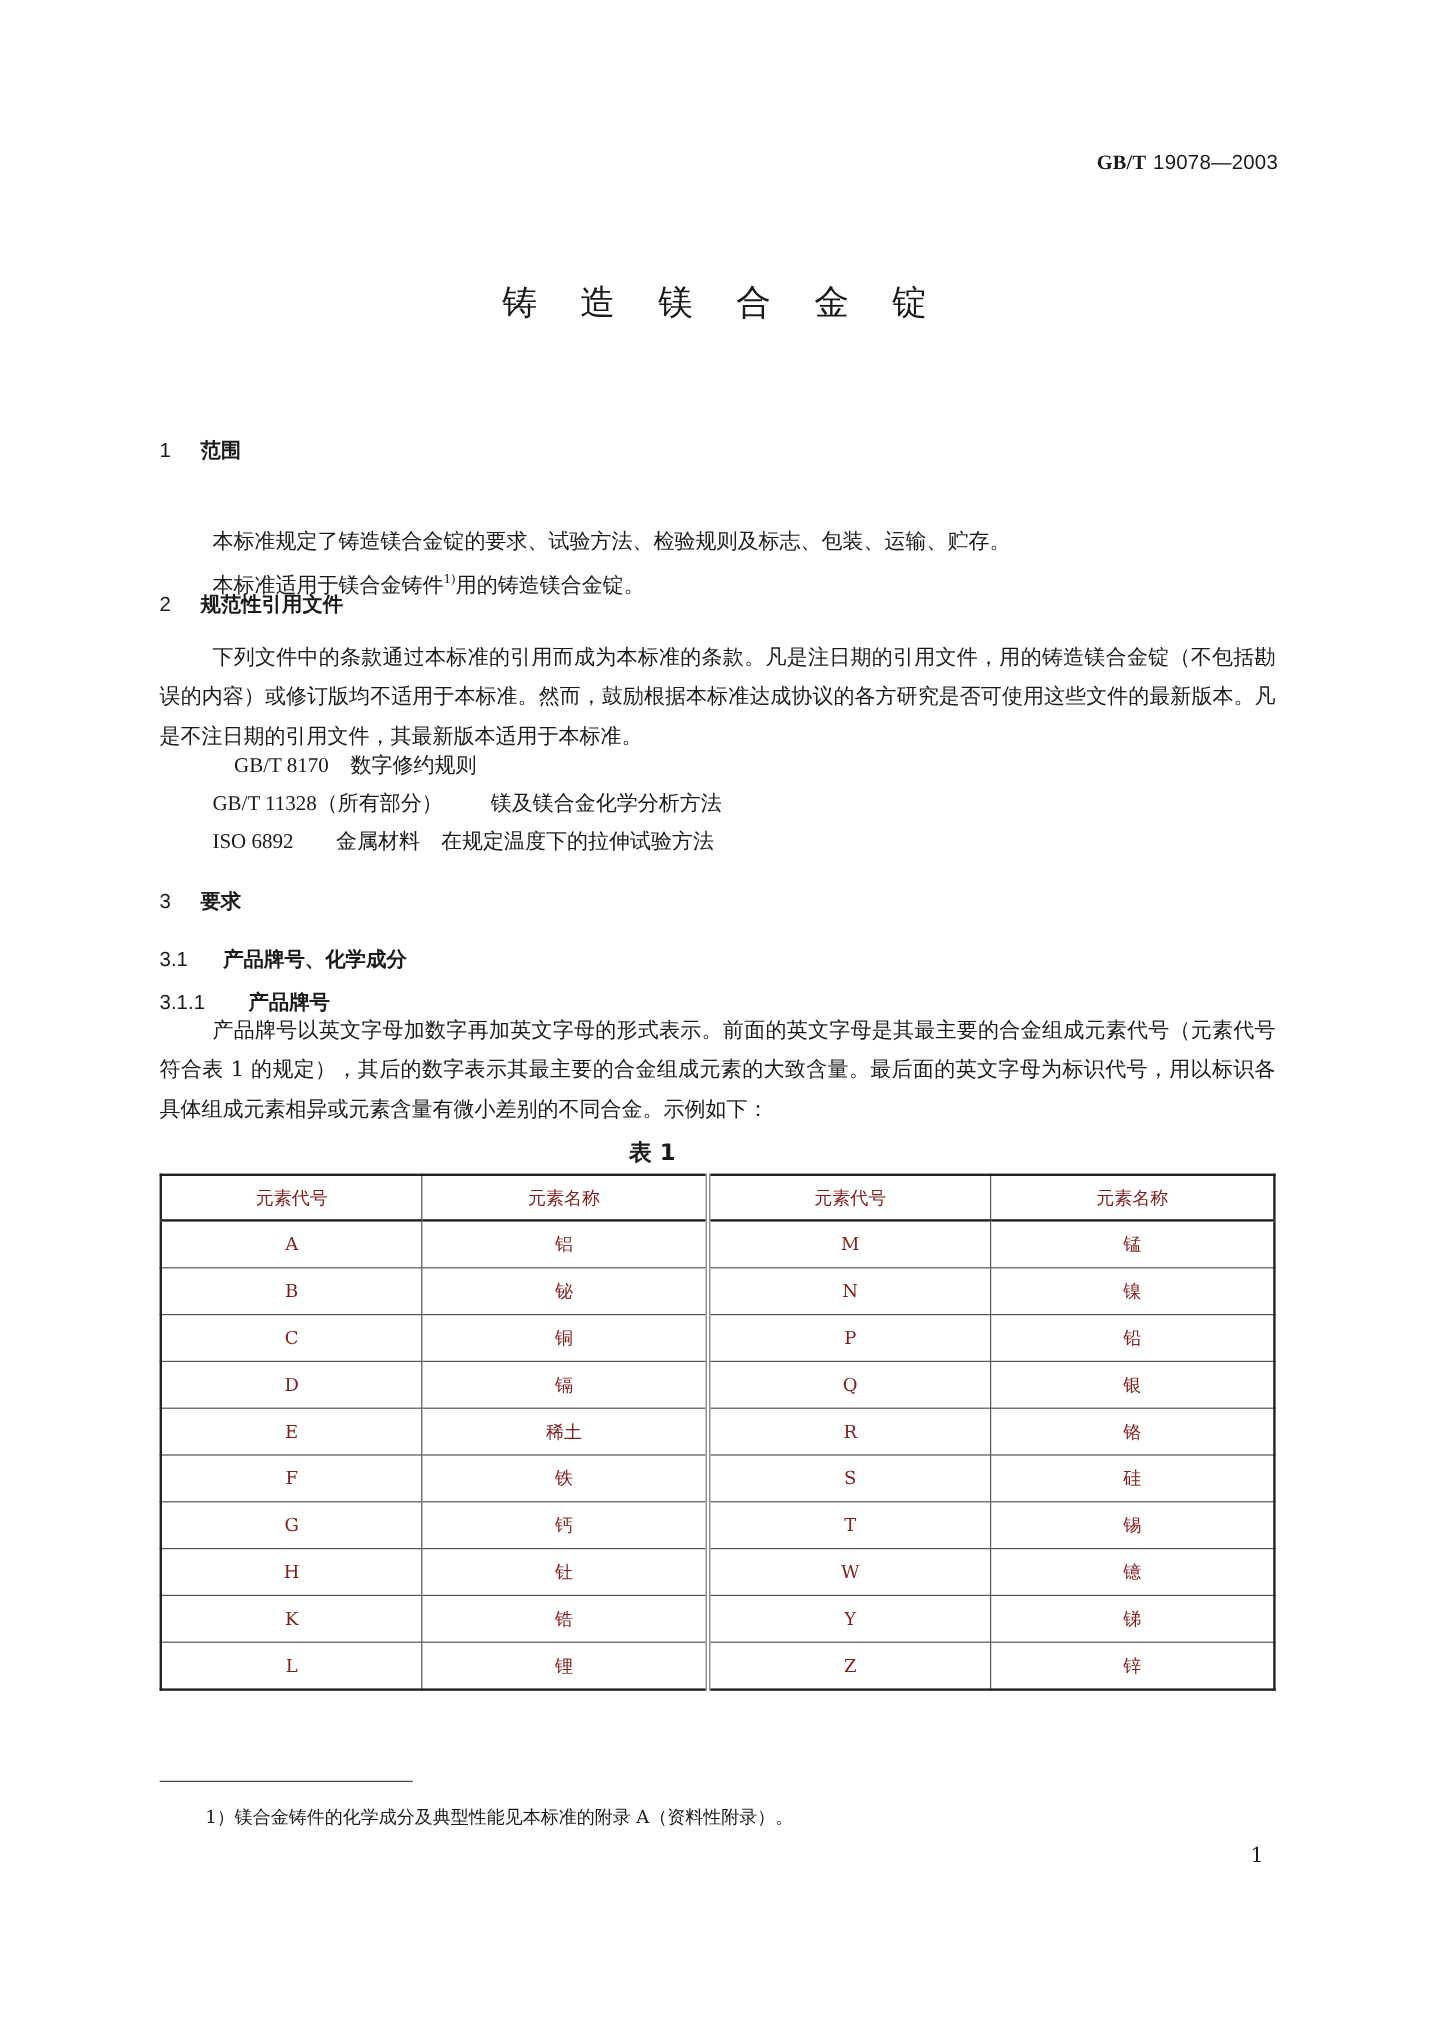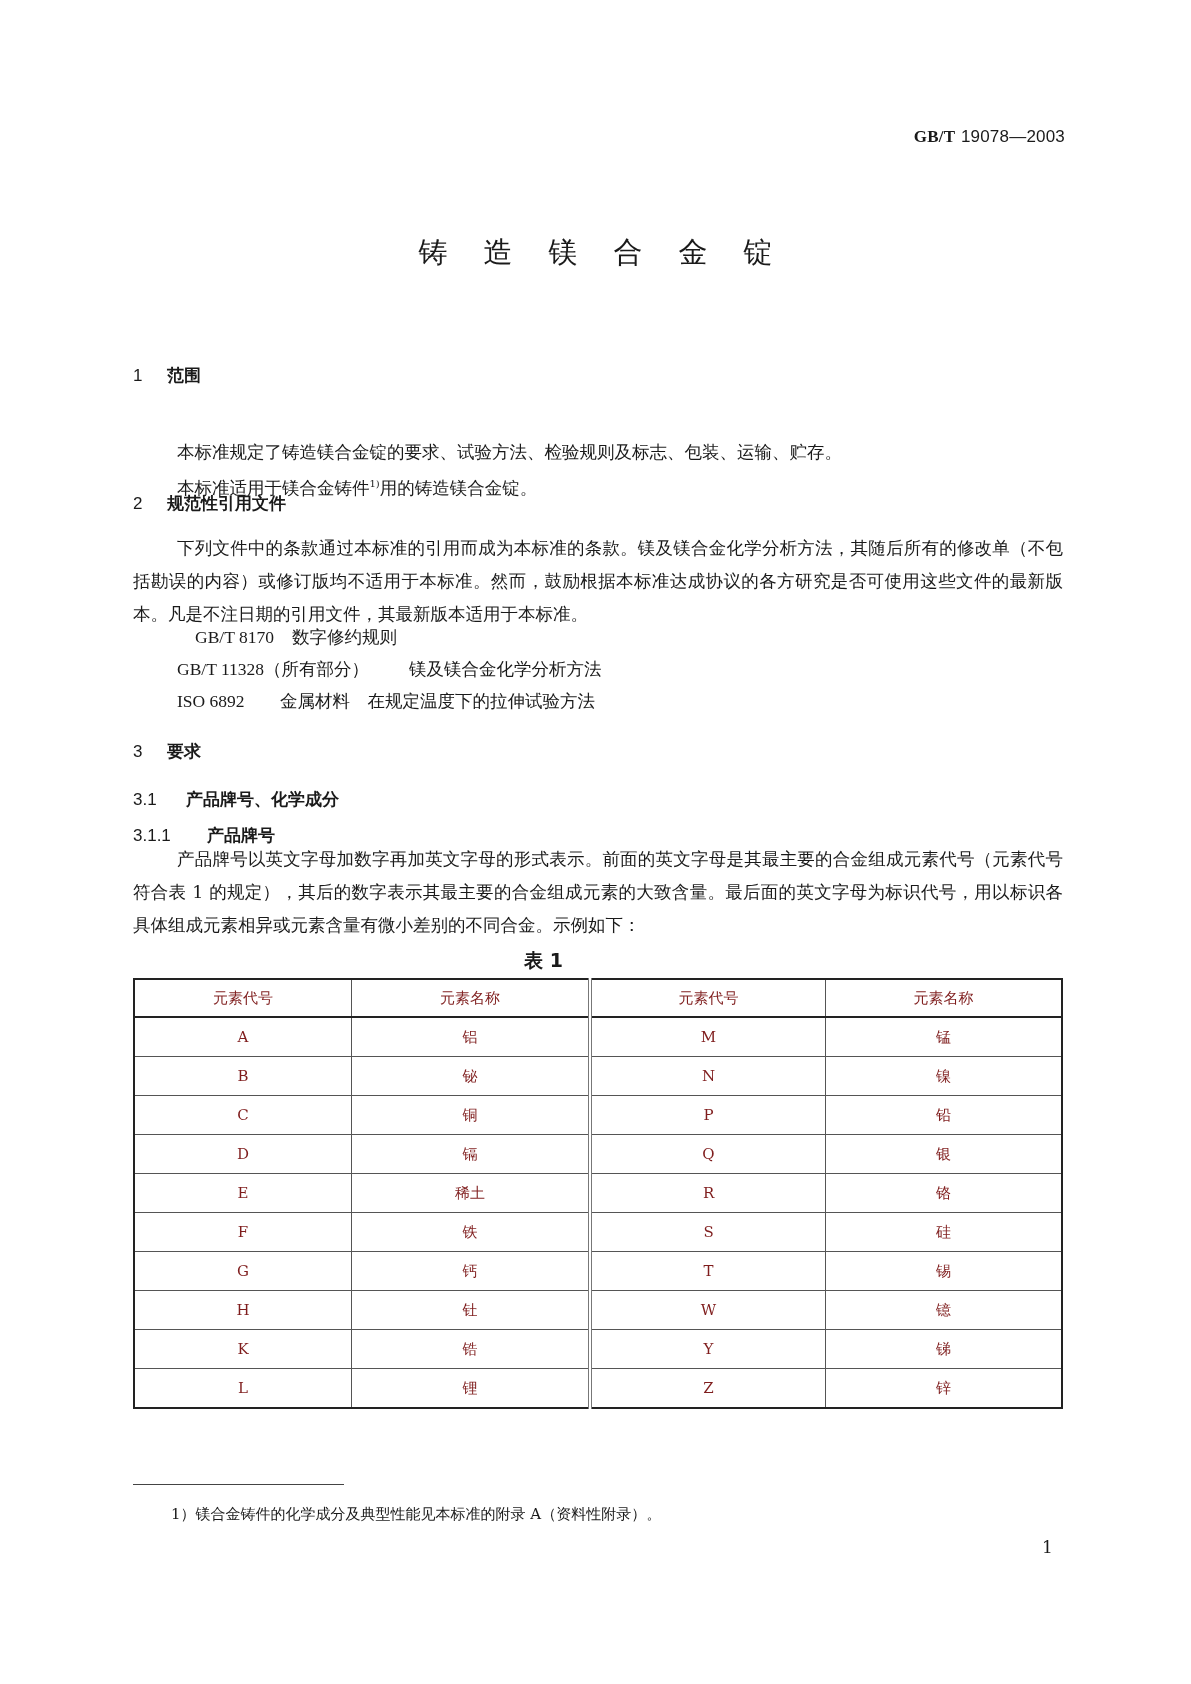--- a/index.html
+++ b/index.html
@@ -49,21 +49,21 @@
   <span class="num" style="width:34px;">1</span><span>范围</span>
 </div>
 <div class="abs p" style="left:177px; top:412px;">本标准规定了铸造镁合金锭的要求、试验方法、检验规则及标志、包装、运输、贮存。</div>
 <div class="abs p" style="left:177px; top:443px;">
   <span>本标准适用于镁合金铸件</span><sup>1)</sup><span>用的铸造镁合金锭。</span>
 </div>
 
 <div class="abs h" style="top:492px;">
   <span class="num" style="width:34px;">2</span><span>规范性引用文件</span>
 </div>
-<div class="para" style="top:532px;">下列文件中的条款通过本标准的引用而成为本标准的条款。镁及镁合金化学分析方法，其随后所有的修改单（不包括勘误的内容）或修订版均不适用于本标准。然而，鼓励根据本标准达成协议的各方研究是否可使用这些文件的最新版本。凡是不注日期的引用文件，其最新版本适用于本标准。</div>
+<div class="para" style="top:532px;">下列文件中的条款通过本标准的引用而成为本标准的条款。凡是注日期的引用文件，用的铸造镁合金锭（不包括勘误的内容）或修订版均不适用于本标准。然而，鼓励根据本标准达成协议的各方研究是否可使用这些文件的最新版本。凡是不注日期的引用文件，其最新版本适用于本标准。</div>
 
 <div class="abs ref" style="top:625px;text-align:center;">
   <span class="code" style="width:115px;">GB/T 8170</span><span>数字修约规则</span>
 </div>
 <div class="abs ref" style="top:657px;">
   <span class="code" style="width:232px;">GB/T 11328（所有部分）</span><span>镁及镁合金化学分析方法</span>
 </div>
 <div class="abs ref" style="top:689px;">
   <span class="code" style="width:103px;">ISO 6892</span><span>金属材料　在规定温度下的拉伸试验方法</span>
 </div>

